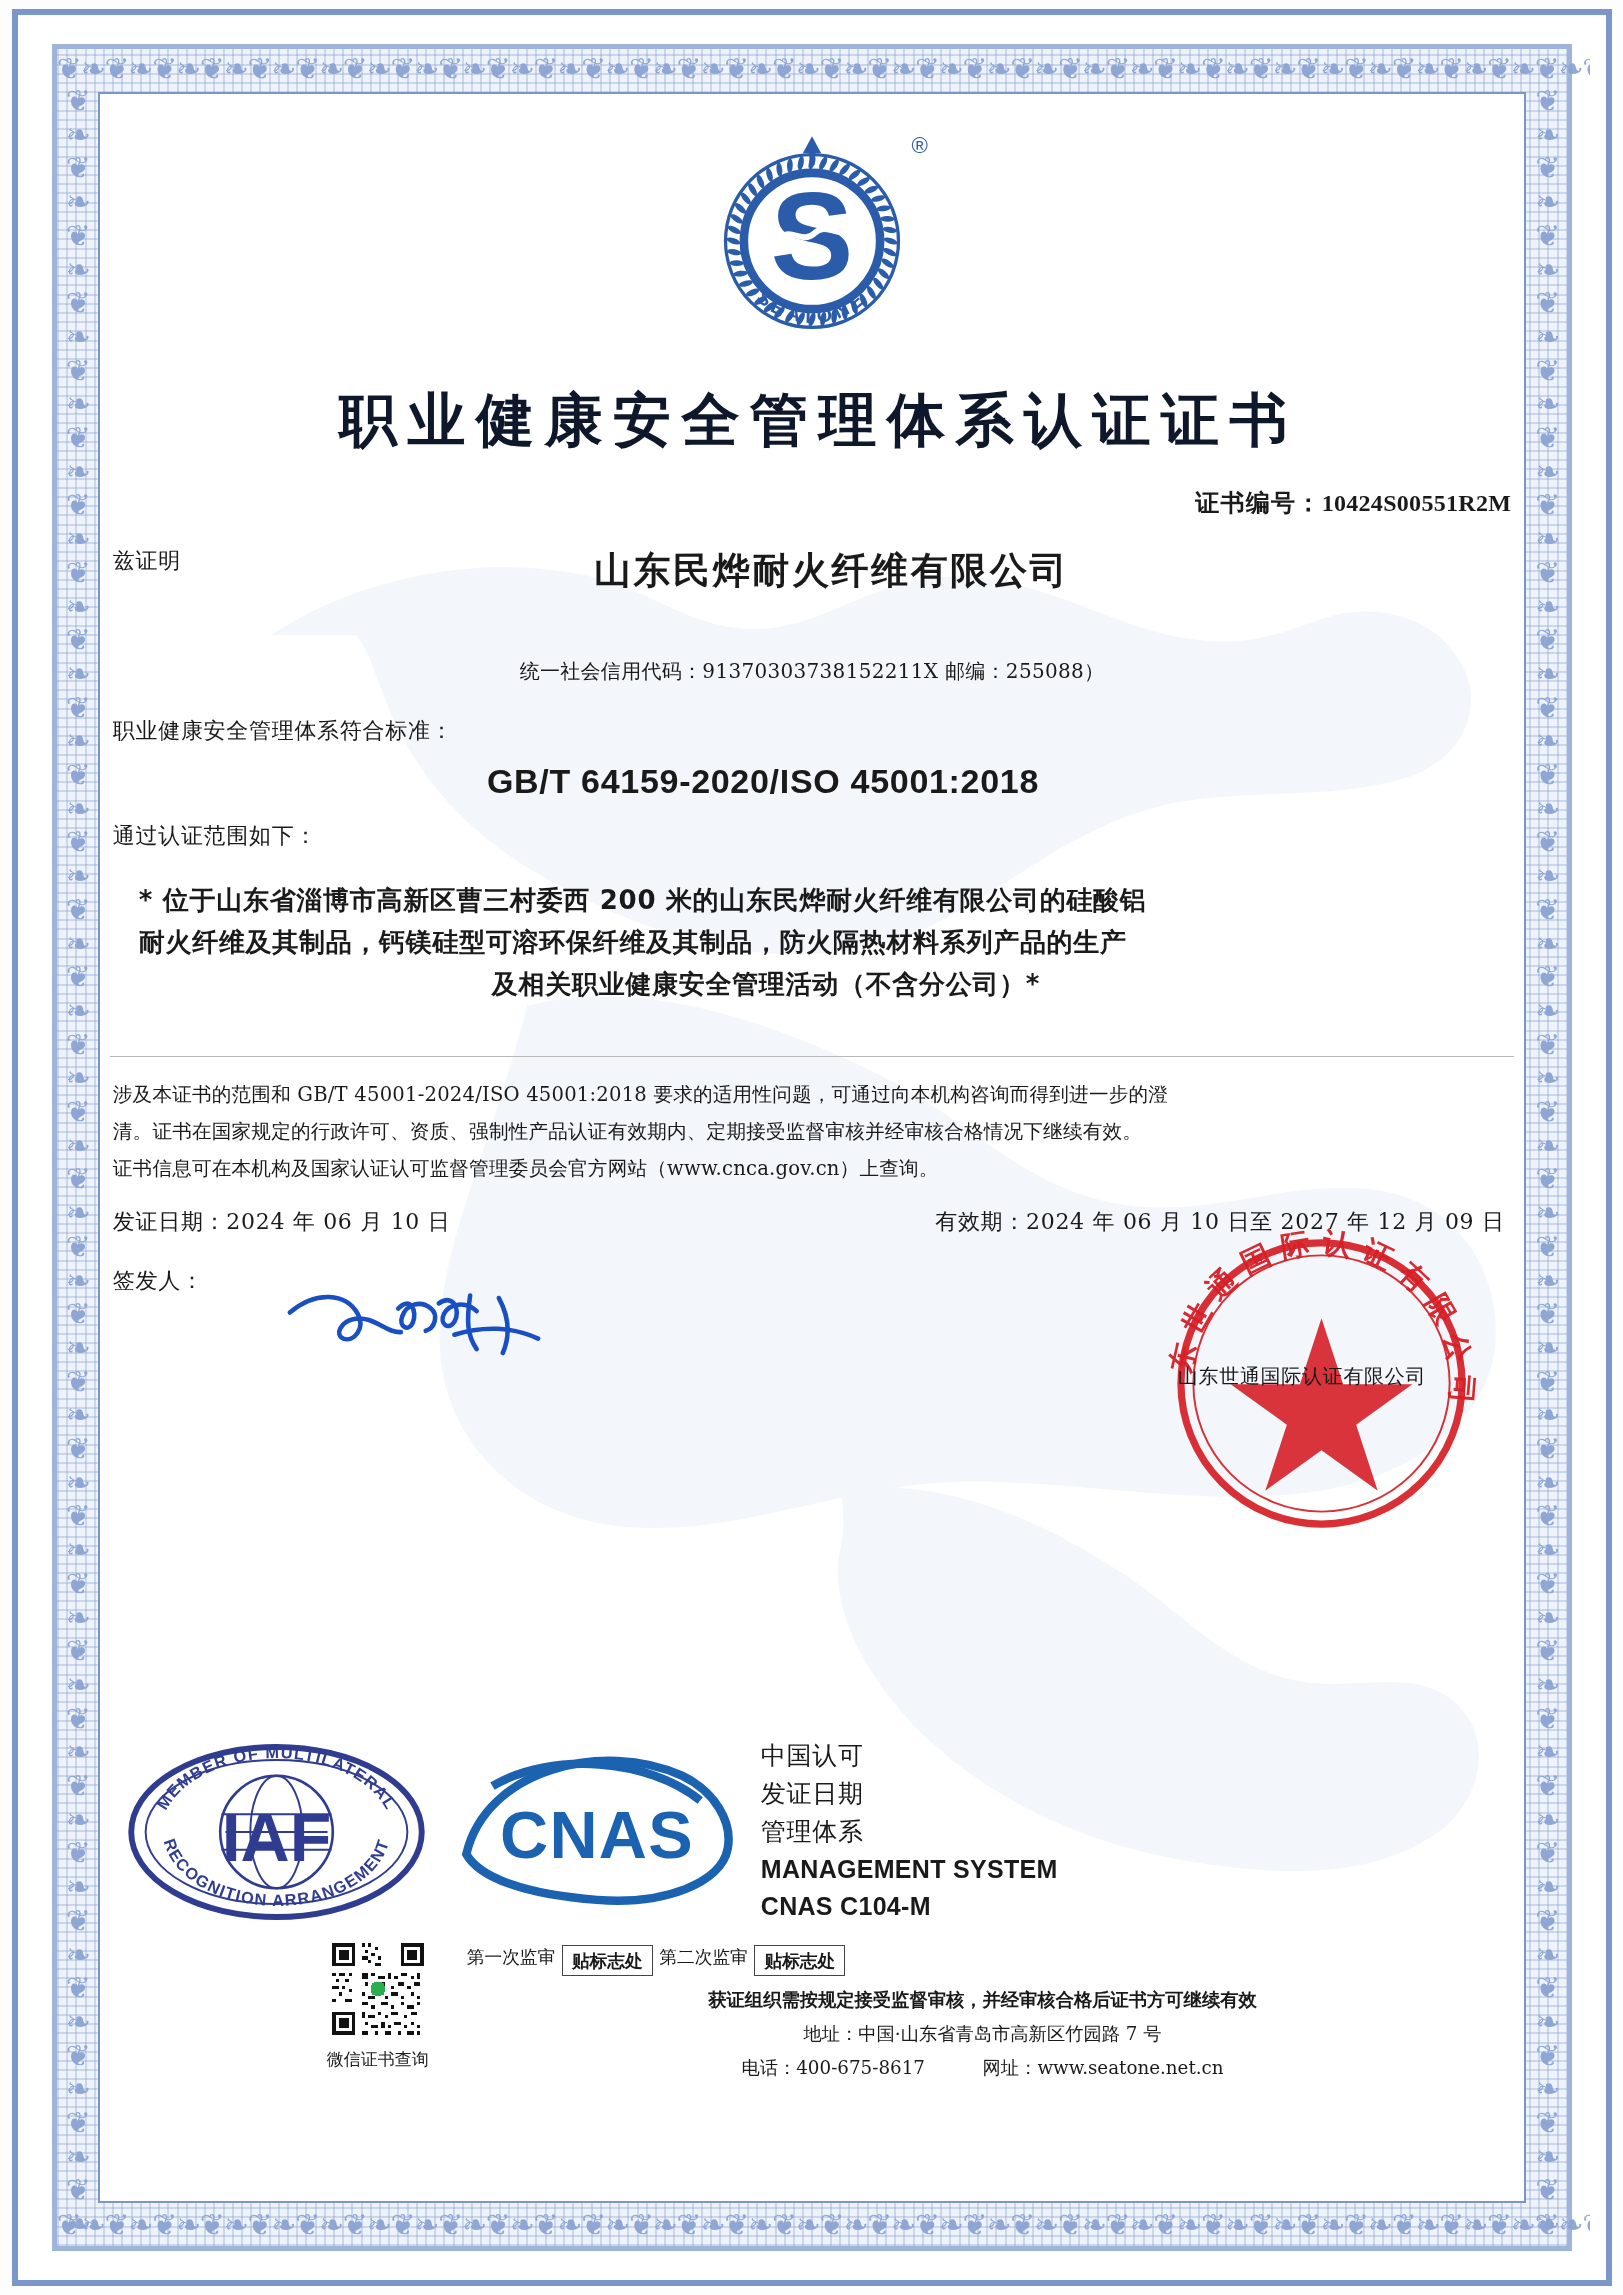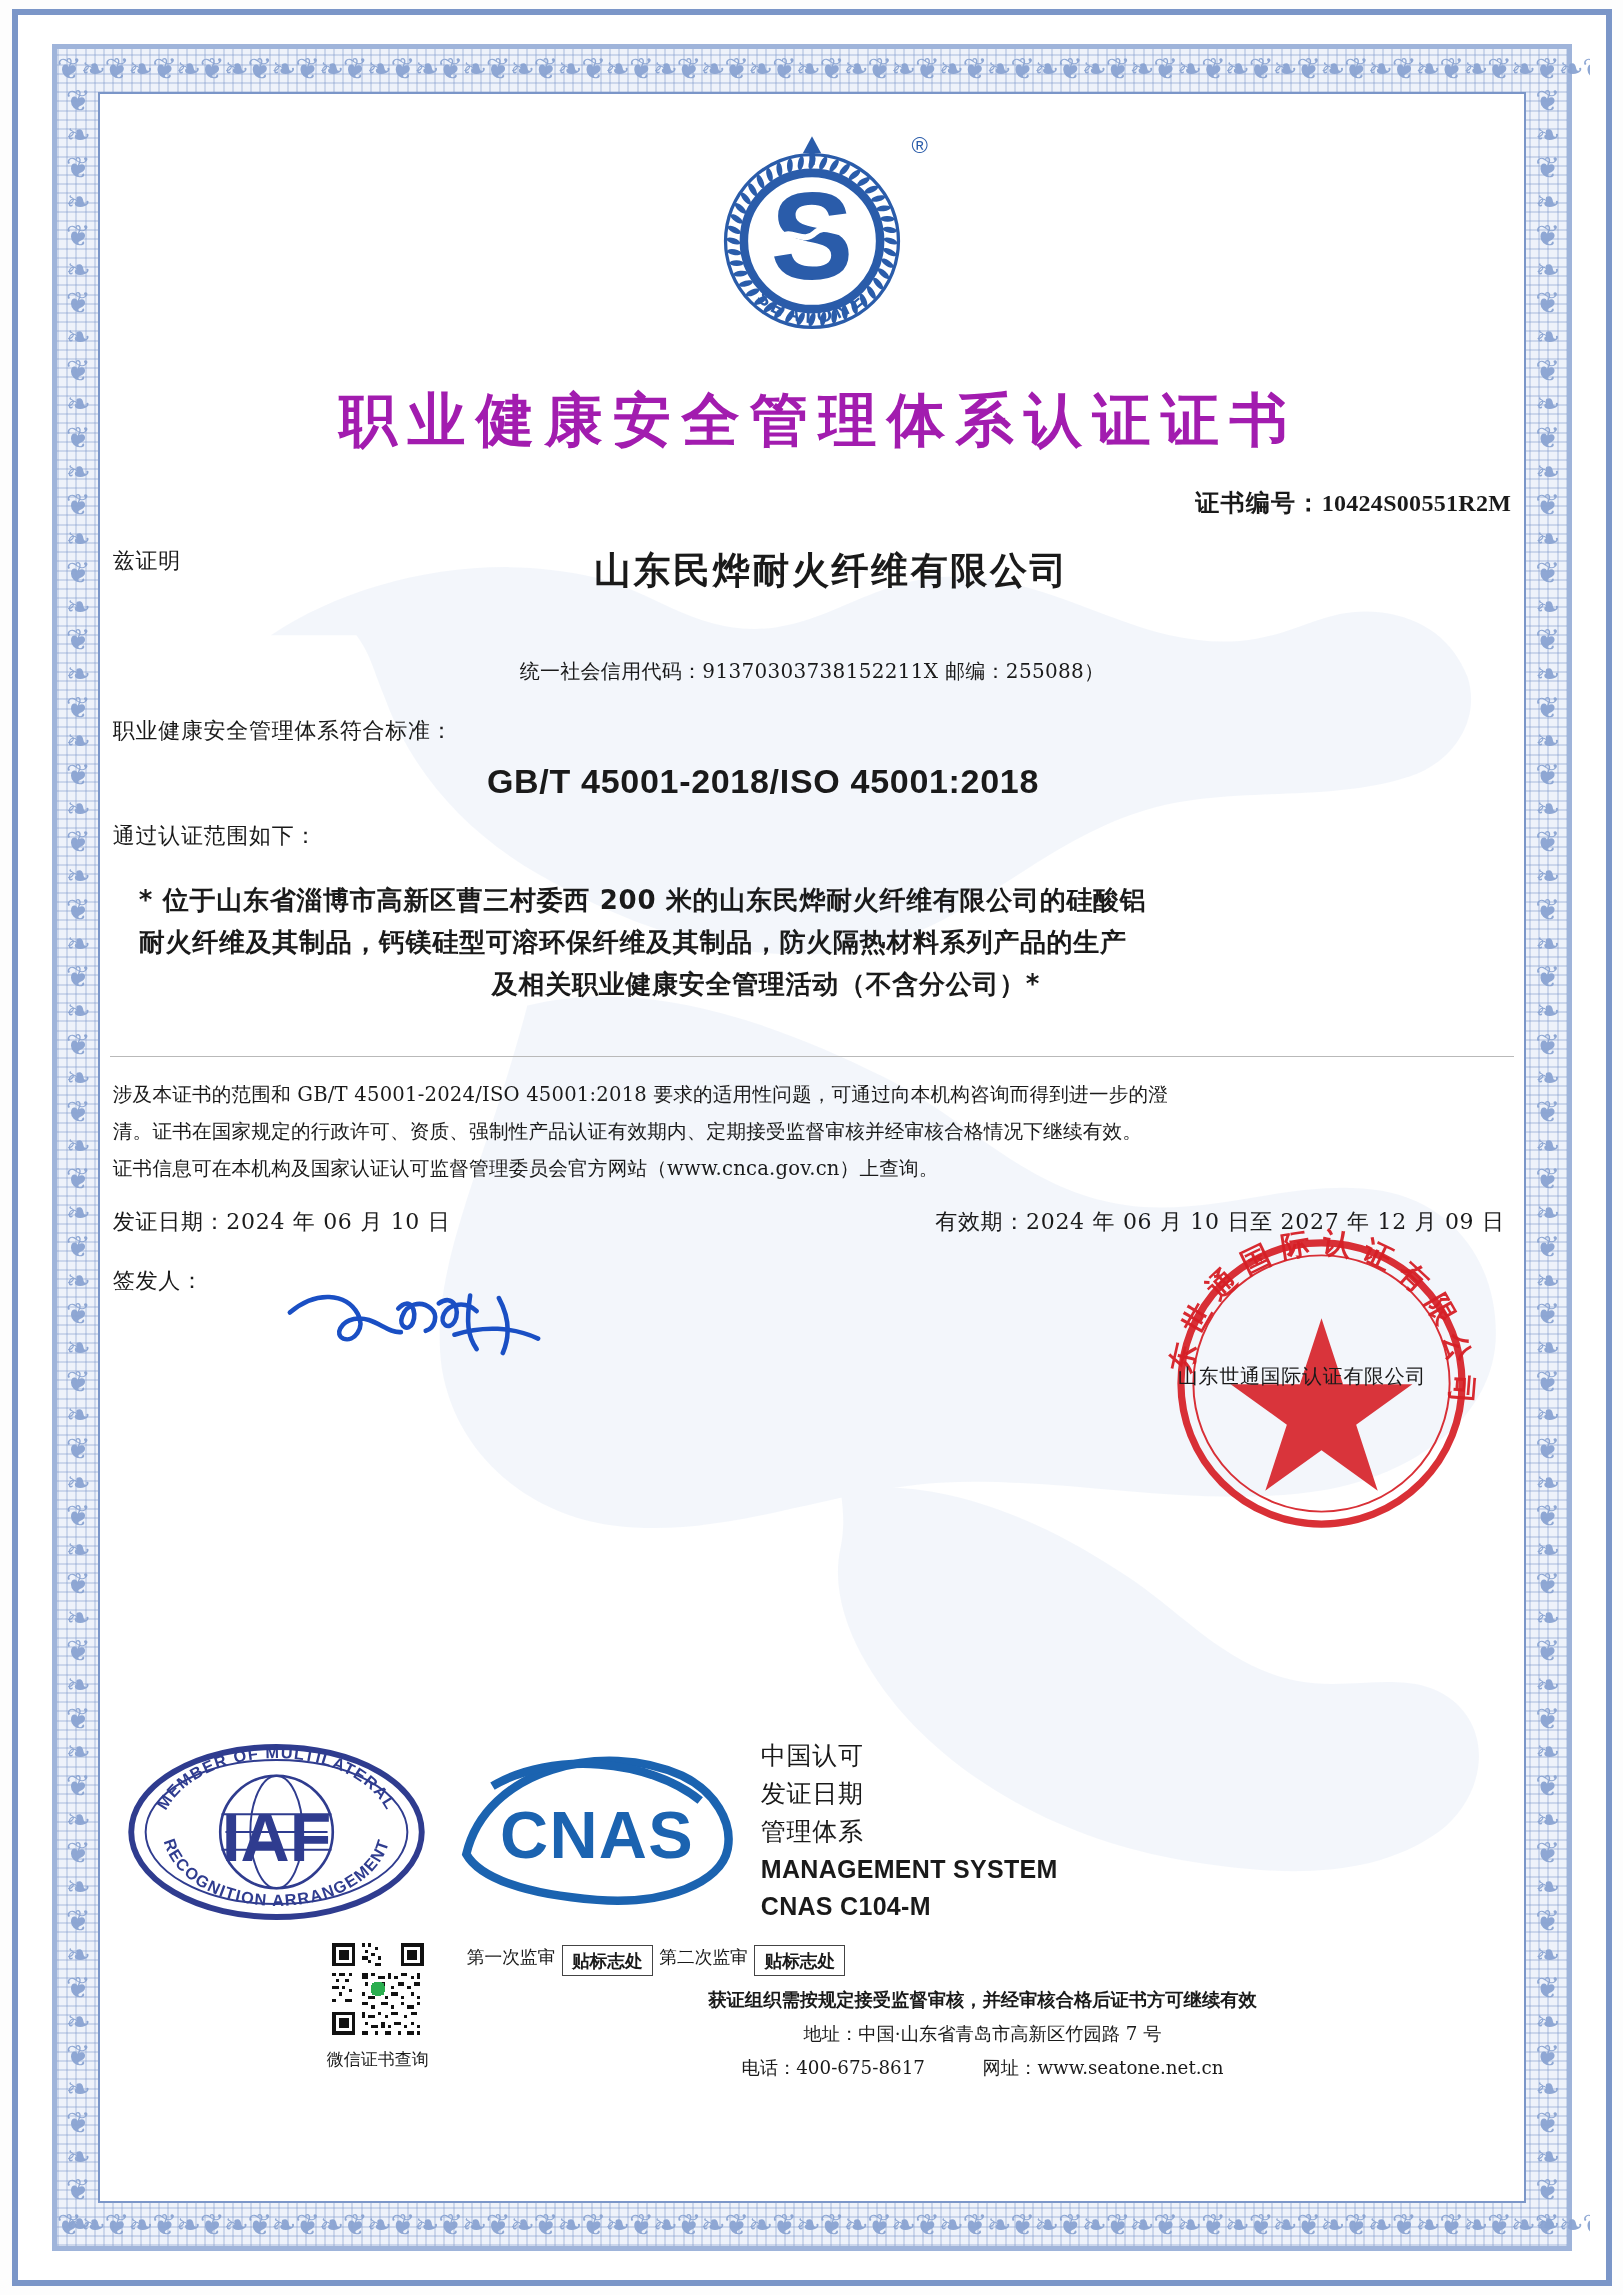--- a/index.html
+++ b/index.html
@@ -84,21 +84,21 @@
   .logo { position: relative; width: 262px; height: 262px; }
 
   
   .cert-title {
     position: absolute; left: 39px; right: 26px; top: 288px;
     text-align: center;
     font-family: "DejaVu Sans", sans-serif;
     font-weight: 700;
     font-size: 58px;
     letter-spacing: 10.5px;
-    color: #a21caf;
+    color: #0f172a;
     white-space: nowrap;
   }
 
   .cert-no-row {
     position: absolute; right: 13px; top: 393px;
     font-size: 24px;
     font-family: "DejaVu Serif", serif;
     white-space: nowrap;
   }
   .cert-no-row .lbl { font-weight: 700; letter-spacing: 1.3px; }
@@ -384,21 +384,21 @@
           <span class="lbl">证书编号：</span><span class="val">10424S00551R2M</span>
         </div>
 
         <div class="hereby">兹证明</div>
 
         <div class="company">山东民烨耐火纤维有限公司</div>
 
         <div class="addr2">统一社会信用代码：91370303738152211X 邮编：255088）</div>
 
         <div class="standard-label">职业健康安全管理体系符合标准：</div>
-        <div class="standard-value">GB/T 45001-2018/ISO 45001:2018</div>
+        <div class="standard-value">GB/T 64159-2020/ISO 45001:2018</div>
 
         <div class="scope-label">通过认证范围如下：</div>
 
         <div class="scope-body">
           <span class="l1">* 位于山东省淄博市高新区曹三村委西 200 米的山东民烨耐火纤维有限公司的硅酸铝</span>
           <span class="l2">耐火纤维及其制品，钙镁硅型可溶环保纤维及其制品，防火隔热材料系列产品的生产</span>
           <span class="l3">及相关职业健康安全管理活动（不含分公司）*</span>
         </div>
 
         <div class="divider"></div>

